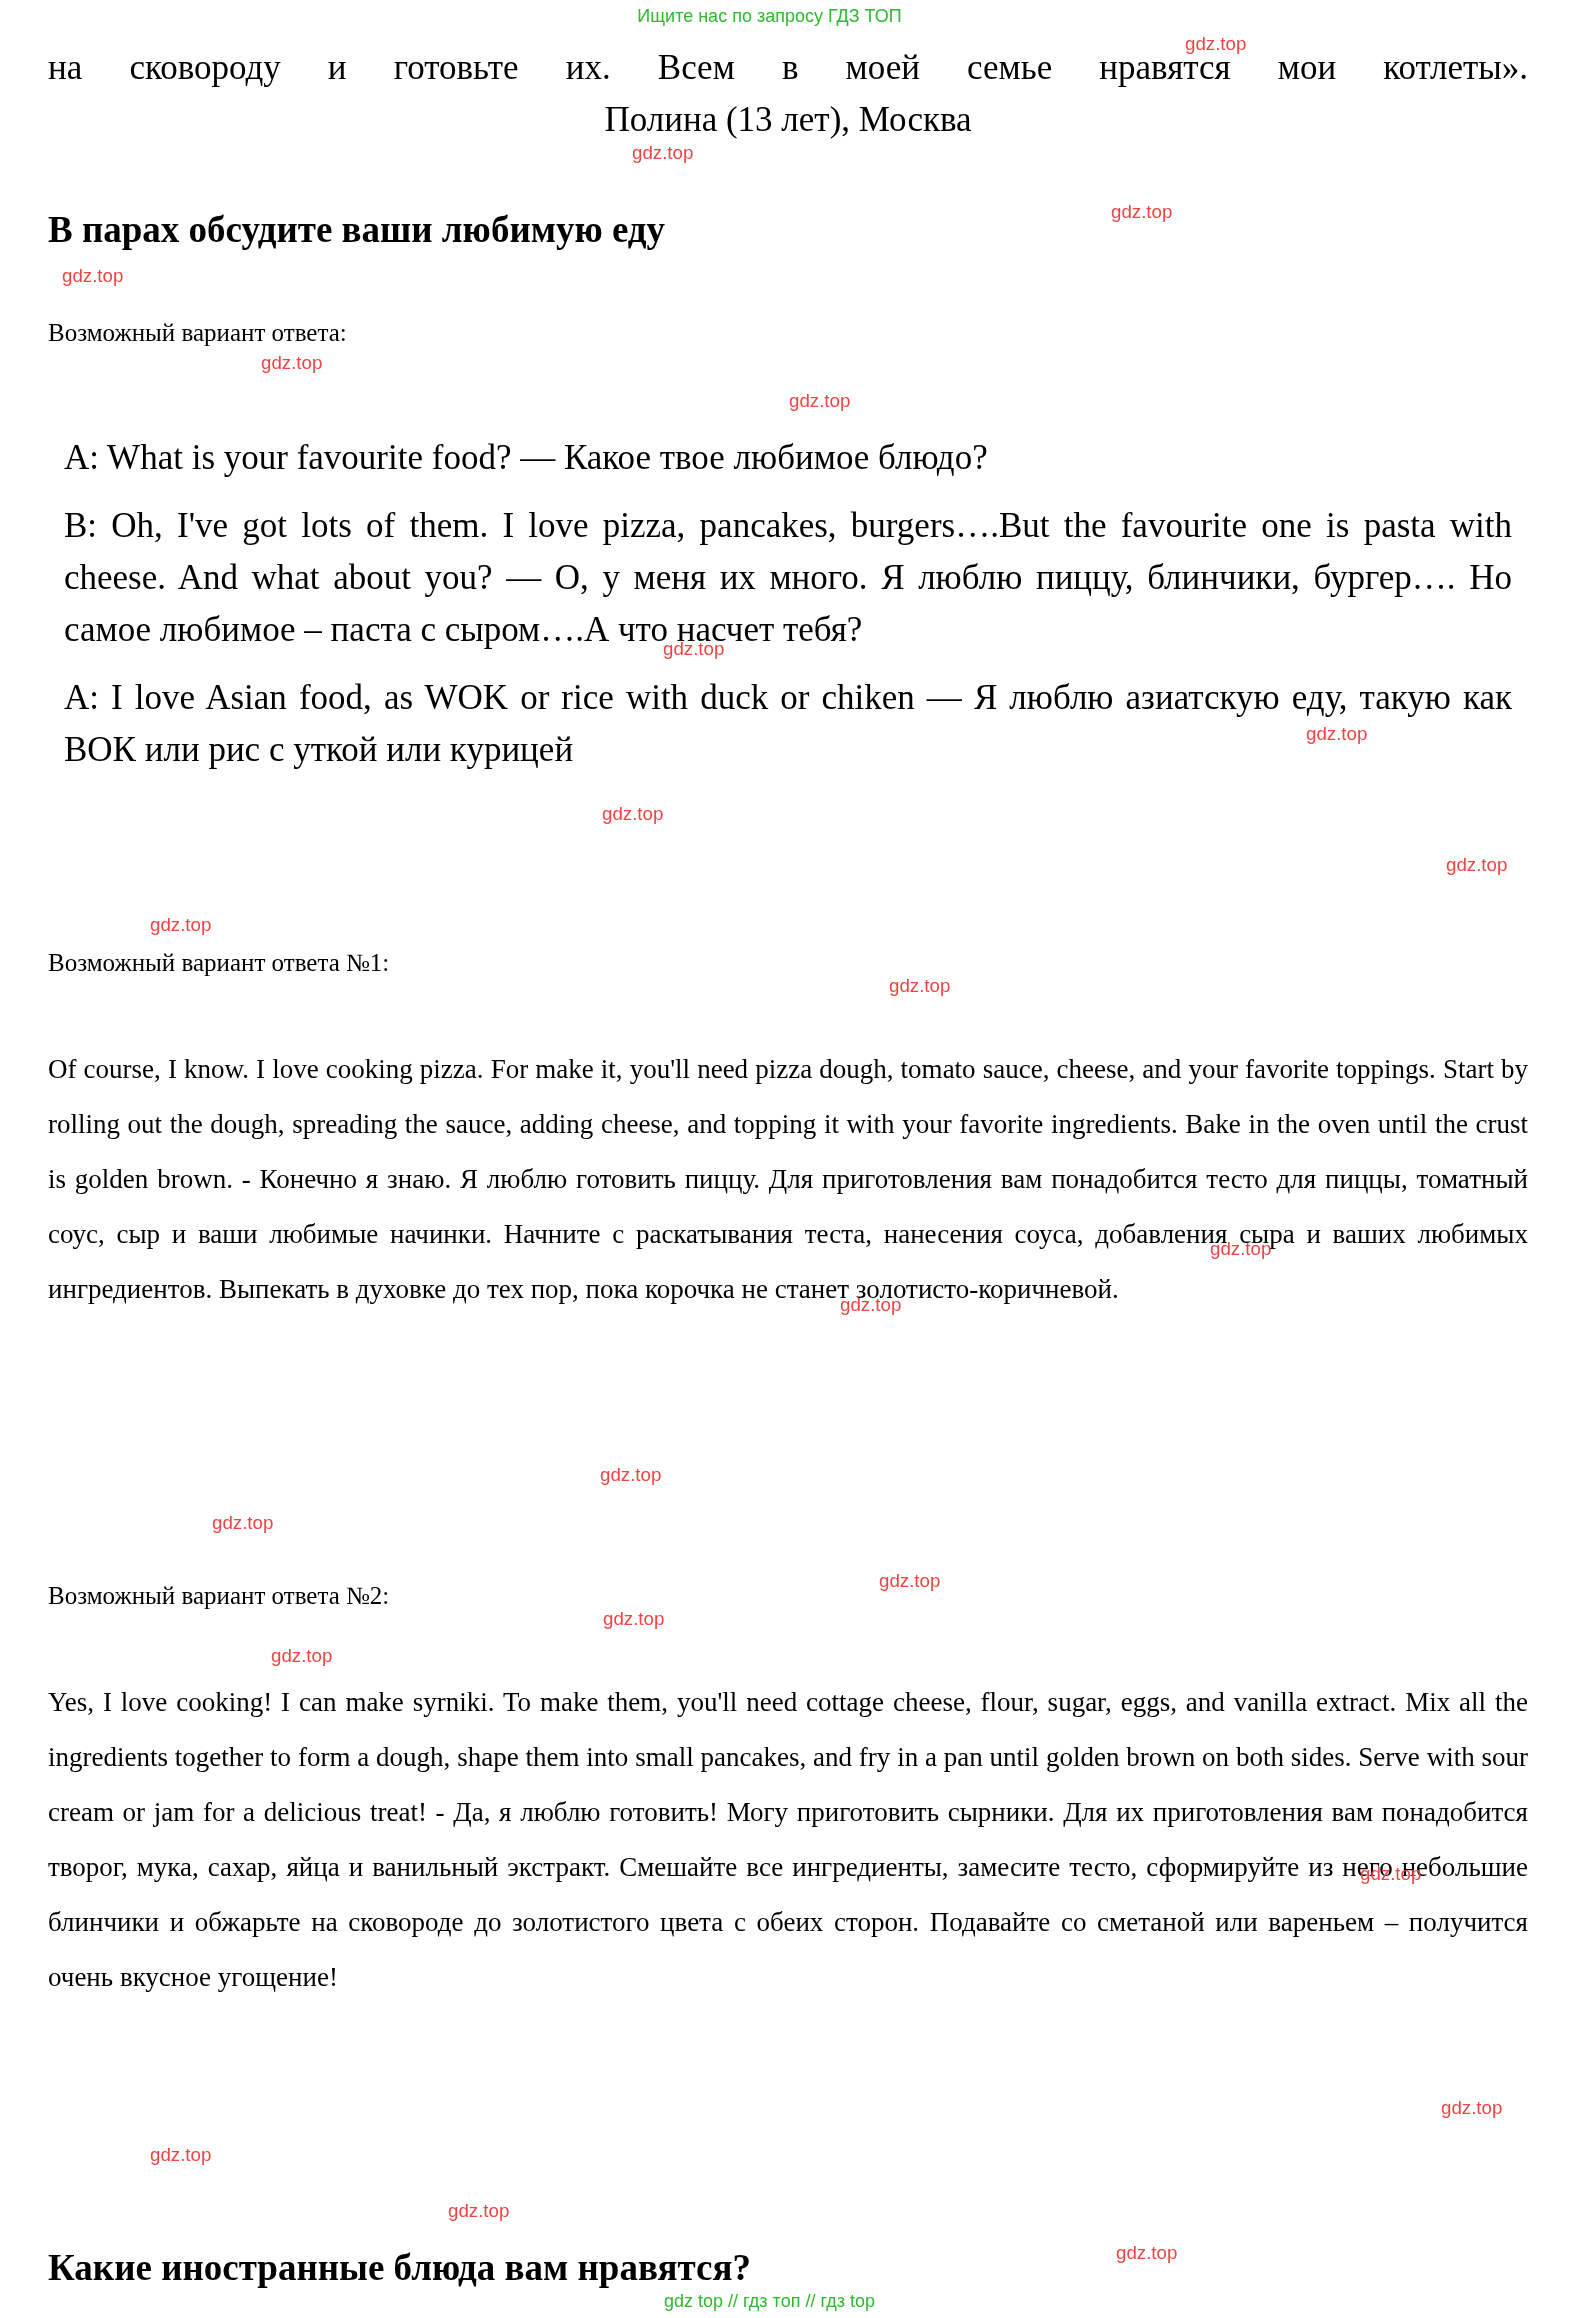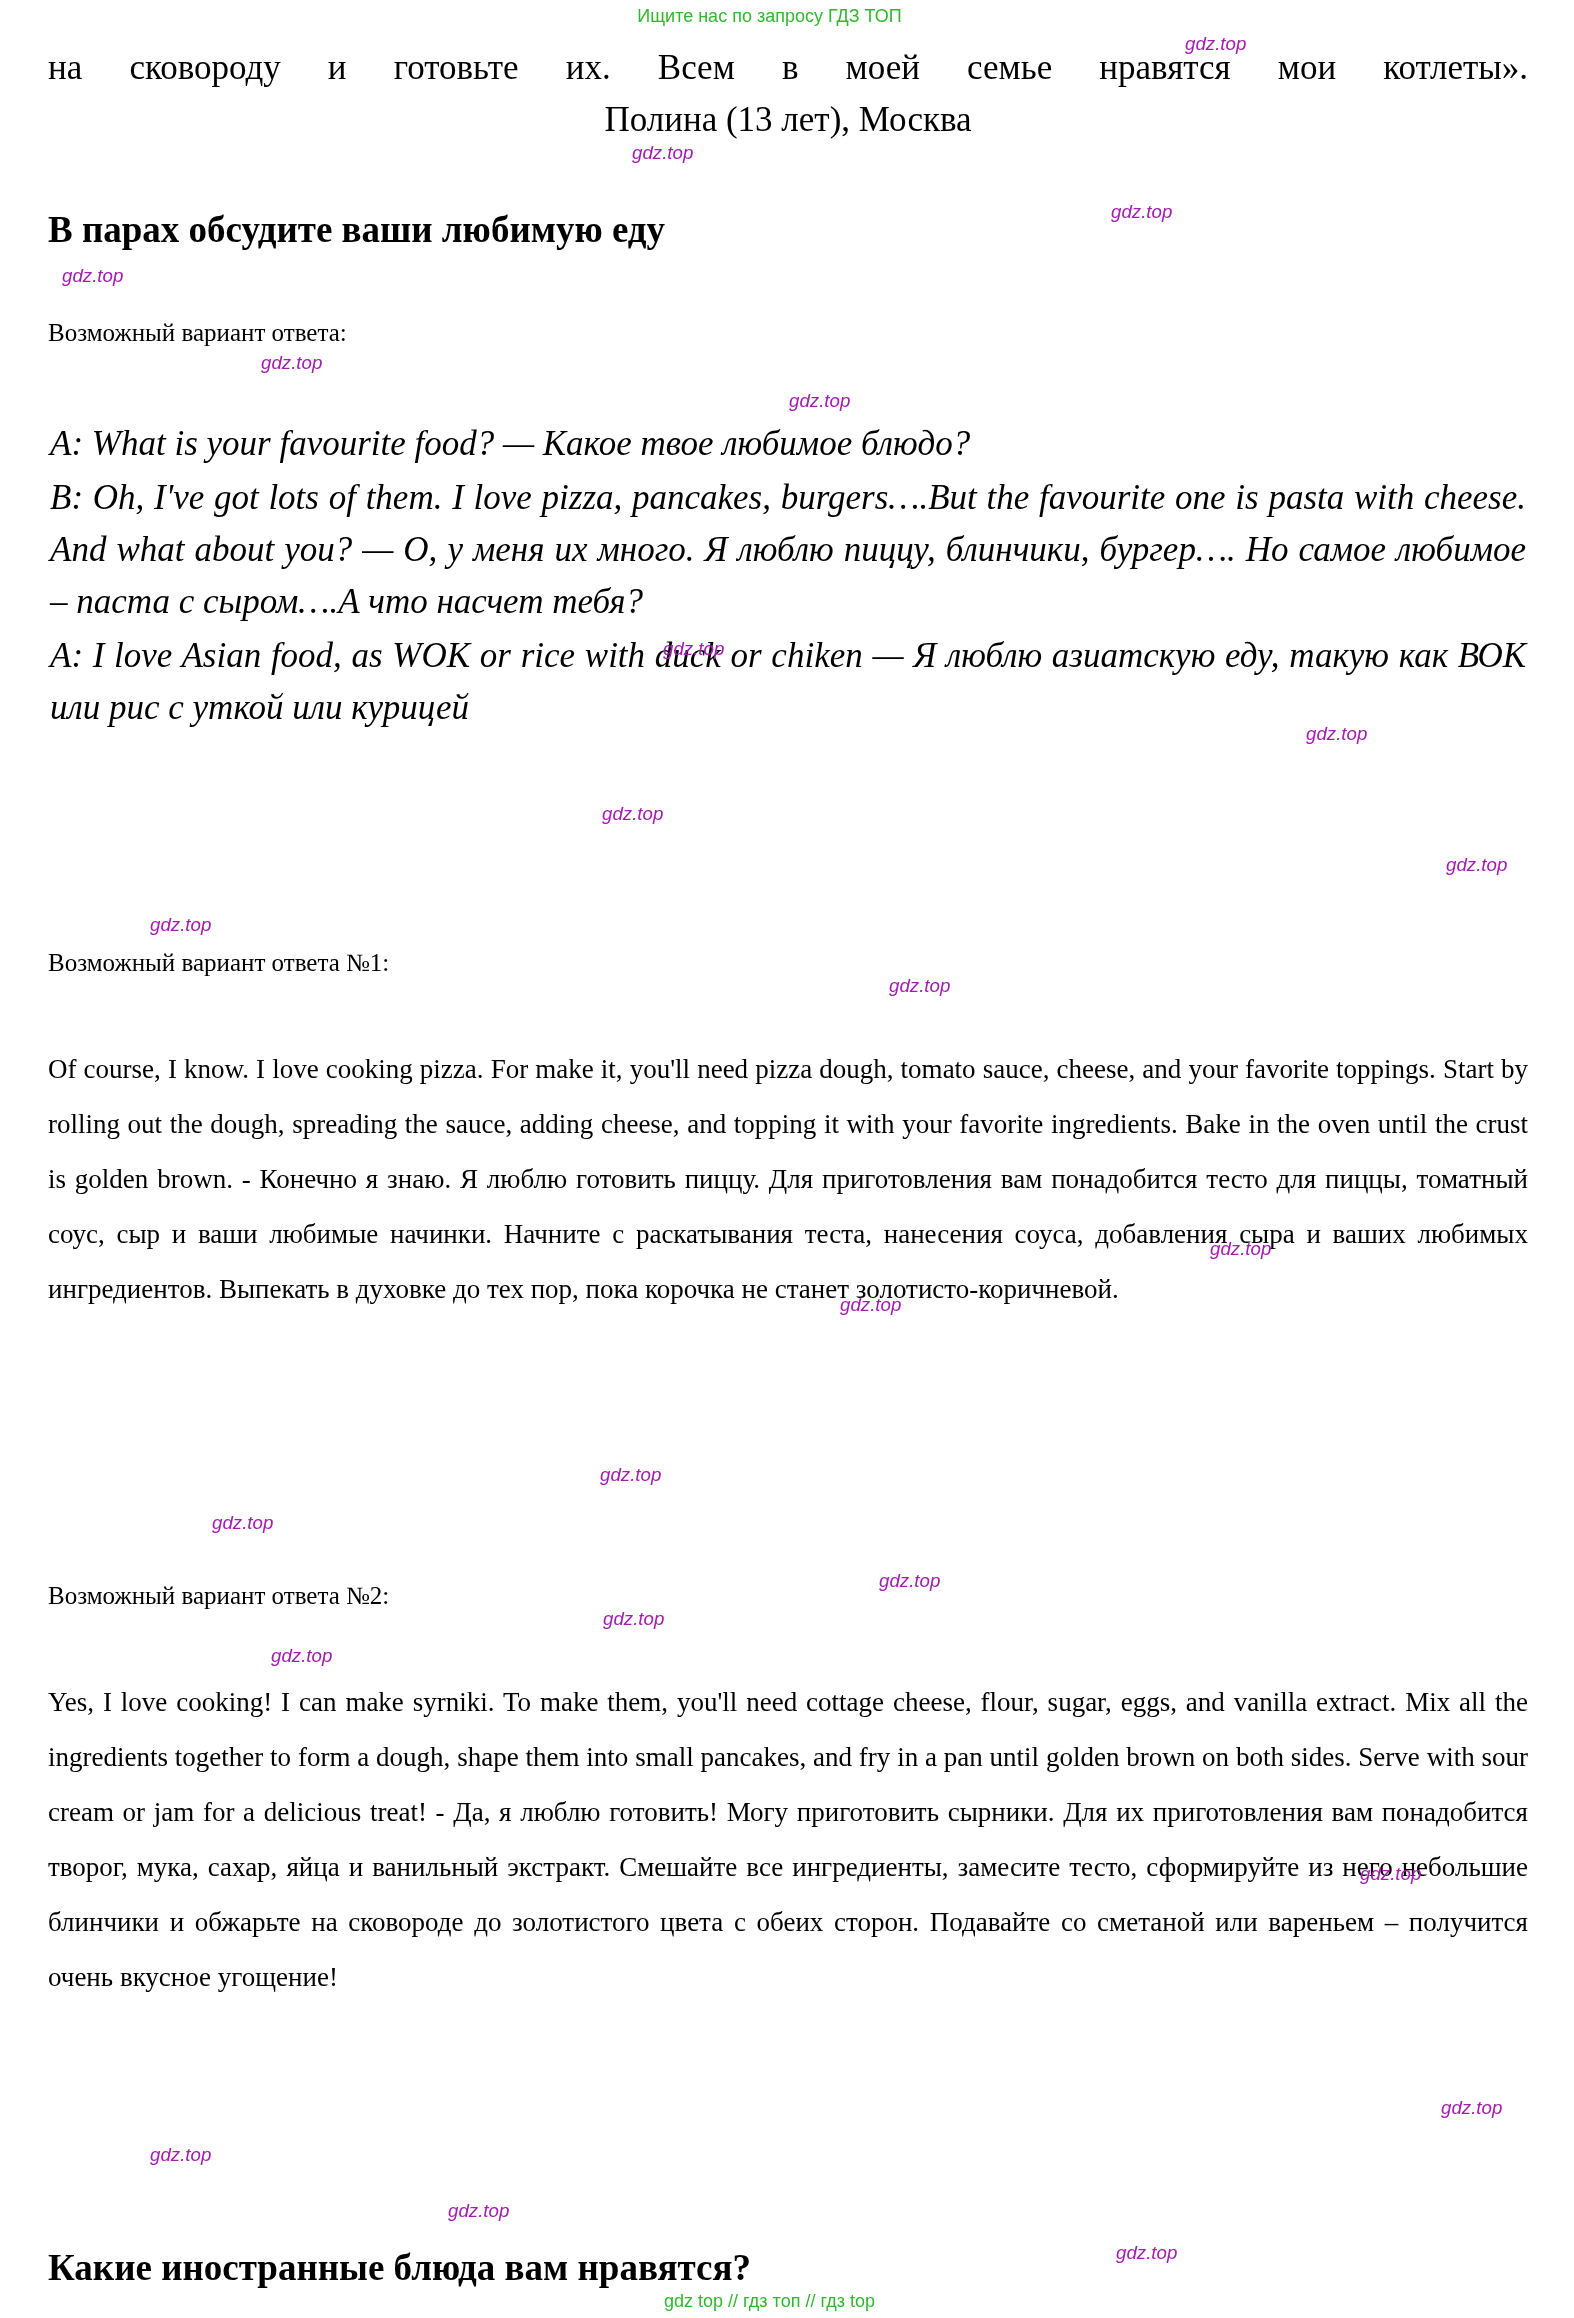--- a/index.html
+++ b/index.html
@@ -30,28 +30,27 @@
   .stretch { text-align: justify; text-align-last: justify; }
   .heading {
     font-size: 37px;
     font-weight: bold;
     line-height: 45px;
   }
   .label {
     font-size: 25px;
     line-height: 45px;
   }
-  .dialogue p { margin: 2px; font-style: italic; }
+  .dialogue p { margin: 16px; }
   .watermark {
     position: absolute;
     font-family: "Liberation Sans", sans-serif;
     font-size: 18.7px;
-    color: #a21caf;
+    color: #ef4444;
     white-space: nowrap;
-    font-style: italic;
   }
   .banner {
     position: absolute;
     left: 0;
     width: 100%;
     text-align: center;
     font-family: "Liberation Sans", sans-serif;
     font-size: 18px;
     color: #2eb82e;
     white-space: nowrap;

